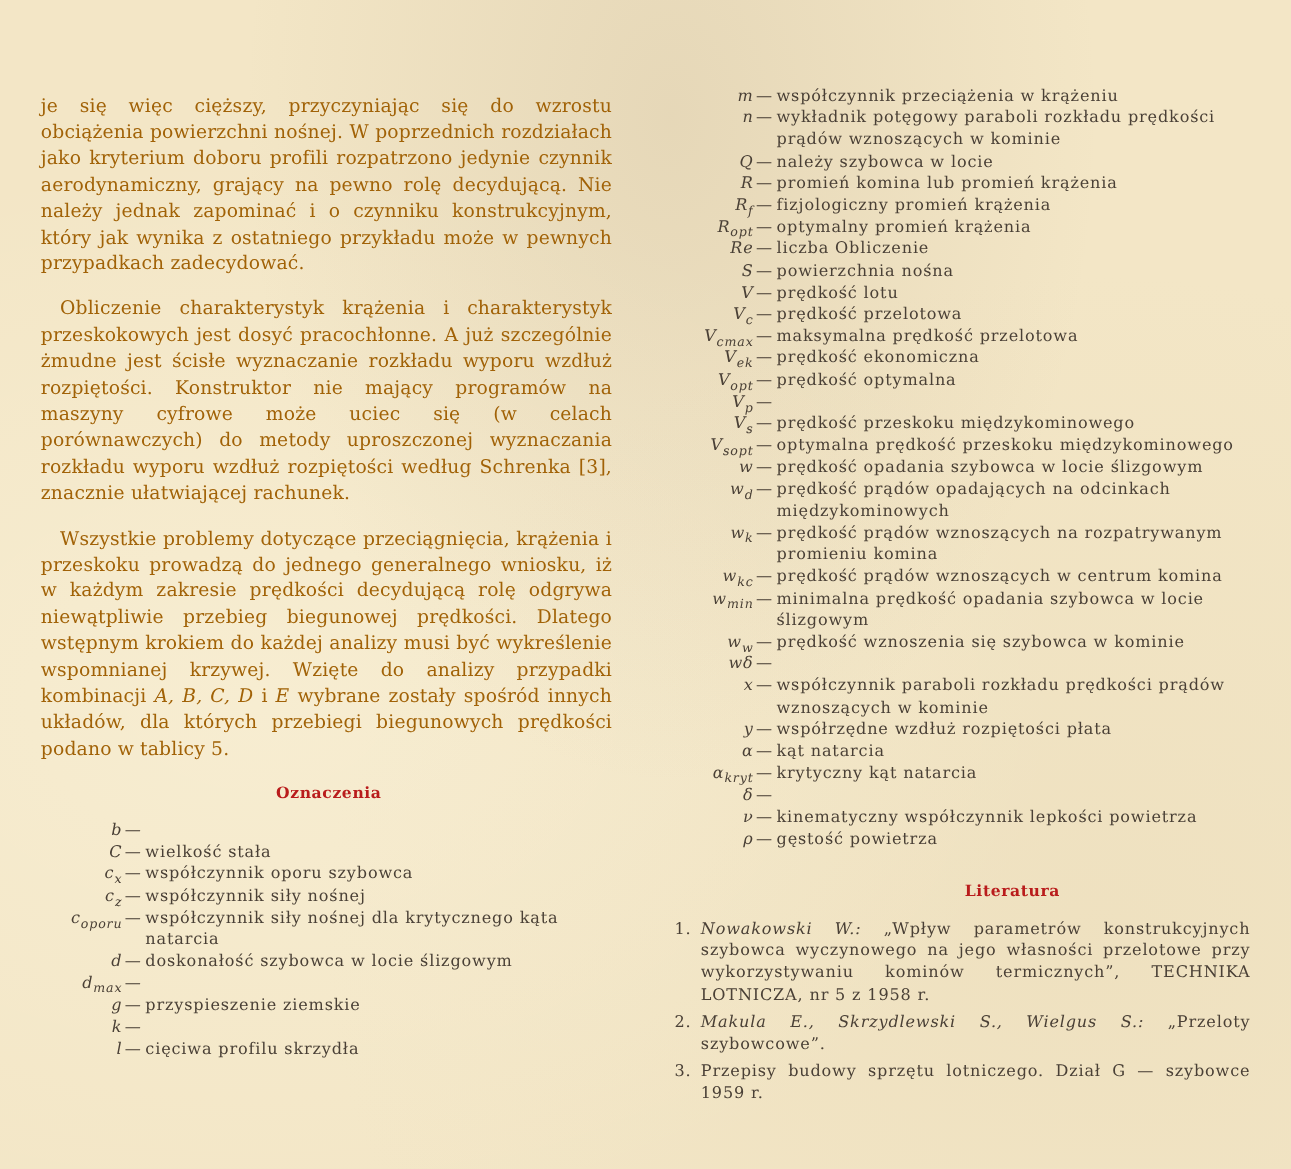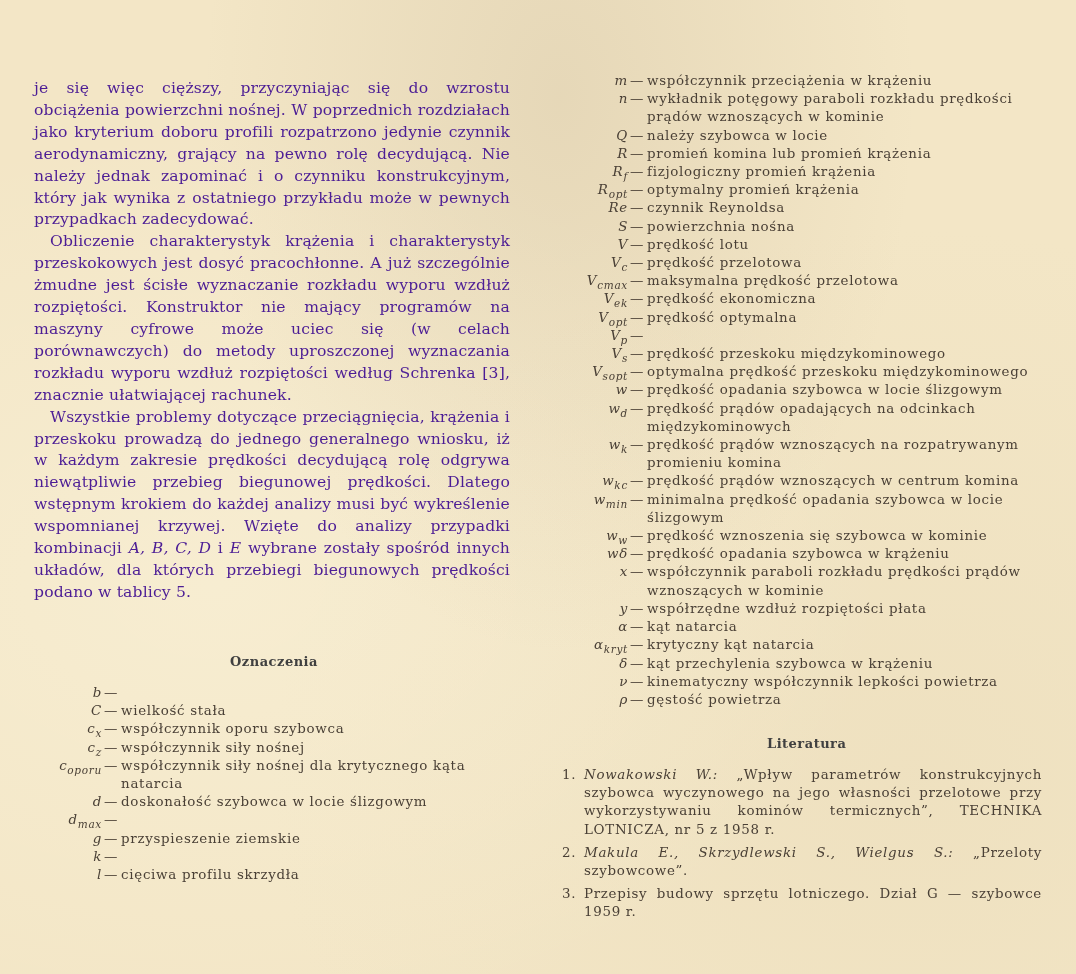--- a/index.html
+++ b/index.html
@@ -15,33 +15,33 @@
       position: relative;
     }
     .page { position: absolute; inset: 0; }
 
     
     .body-text {
       position: absolute; left: 34px; top: 78px; width: 476px;
       font-size: 15.6px; line-height: 21.9px;
       letter-spacing: 0.15px;
       text-align: justify;
-      color: #4c1d95;
+      color: #a16207;
     }
     .body-text p { margin: 0; text-indent: 0; }
     .body-text p.ind { text-indent: 16px; }
-    .body-text p + p { margin-top: 0; }
+    .body-text p + p { margin-top: 16px; }
     .body-text i { font-style: italic; }
 
     
     .section-title {
       position: absolute;
       font-size: 13px; font-weight: bold;
       letter-spacing: 0.5px;
-      color: #404040;
+      color: #b91c1c;
     }
 
     
     .legend {
       position: absolute;
       font-size: 13.4px; line-height: 18.2px;
       letter-spacing: 0.7px;
       color: #4a4036;
     }
     .legend .row { display: flex; align-items: flex-start; }
@@ -157,21 +157,21 @@
         <span class="desc">fizjologiczny promień krążenia</span>
       </div>
       <div class="row">
         <span class="sym"><span>R</span><sub>opt</sub></span>
         <span class="dash">—</span>
         <span class="desc">optymalny promień krążenia</span>
       </div>
       <div class="row">
         <span class="sym"><span>Re</span></span>
         <span class="dash">—</span>
-        <span class="desc">czynnik Reynoldsa</span>
+        <span class="desc">liczba Obliczenie</span>
       </div>
       <div class="row">
         <span class="sym"><span>S</span></span>
         <span class="dash">—</span>
         <span class="desc">powierzchnia nośna</span>
       </div>
       <div class="row">
         <span class="sym"><span>V</span></span>
         <span class="dash">—</span>
         <span class="desc">prędkość lotu</span>
@@ -236,21 +236,20 @@
         <span class="desc">minimalna prędkość opadania szybowca w locie ślizgowym</span>
       </div>
       <div class="row">
         <span class="sym"><span>w</span><sub>w</sub></span>
         <span class="dash">—</span>
         <span class="desc">prędkość wznoszenia się szybowca w kominie</span>
       </div>
       <div class="row">
         <span class="sym"><span>wδ</span></span>
         <span class="dash">—</span>
-        <span class="desc">prędkość opadania szybowca w krążeniu</span>
       </div>
       <div class="row">
         <span class="sym"><span>x</span></span>
         <span class="dash">—</span>
         <span class="desc">współczynnik paraboli rozkładu prędkości prądów wznoszących w kominie</span>
       </div>
       <div class="row">
         <span class="sym"><span>y</span></span>
         <span class="dash">—</span>
         <span class="desc">współrzędne wzdłuż rozpiętości płata</span>
@@ -261,35 +260,34 @@
         <span class="desc">kąt natarcia</span>
       </div>
       <div class="row">
         <span class="sym"><span>α</span><sub>kryt</sub></span>
         <span class="dash">—</span>
         <span class="desc">krytyczny kąt natarcia</span>
       </div>
       <div class="row">
         <span class="sym"><span>δ</span></span>
         <span class="dash">—</span>
-        <span class="desc">kąt przechylenia szybowca w krążeniu</span>
       </div>
       <div class="row">
         <span class="sym"><span>ν</span></span>
         <span class="dash">—</span>
         <span class="desc">kinematyczny współczynnik lepkości powietrza</span>
       </div>
       <div class="row">
         <span class="sym"><span>ρ</span></span>
         <span class="dash">—</span>
         <span class="desc">gęstość powietrza</span>
       </div>
     </div>
 
-  <div class="section-title" style="left:767px; top:736px;text-align:right;">Literatura</div>
+  <div class="section-title" style="left:804px; top:736px;text-align:right;">Literatura</div>
 
   <div class="refs" id="refs">
       <div class="ref">
         <span class="num">1.</span>
         <span class="txt"><span class="author">Nowakowski W.:</span><span> „Wpływ parametrów konstrukcyjnych szybowca wyczynowego na jego własności przelotowe przy wykorzystywaniu kominów termicznych”, TECHNIKA LOTNICZA, nr 5 z 1958 r.</span></span>
       </div>
       <div class="ref">
         <span class="num">2.</span>
         <span class="txt"><span class="author">Makula E., Skrzydlewski S., Wielgus S.:</span><span> „Przeloty szybowcowe”.</span></span>
       </div>

